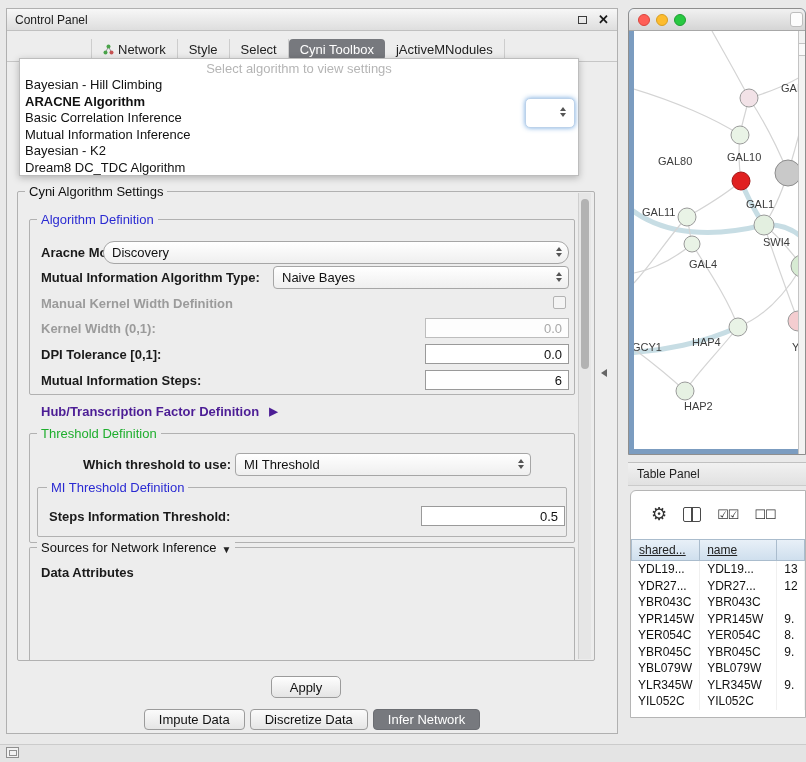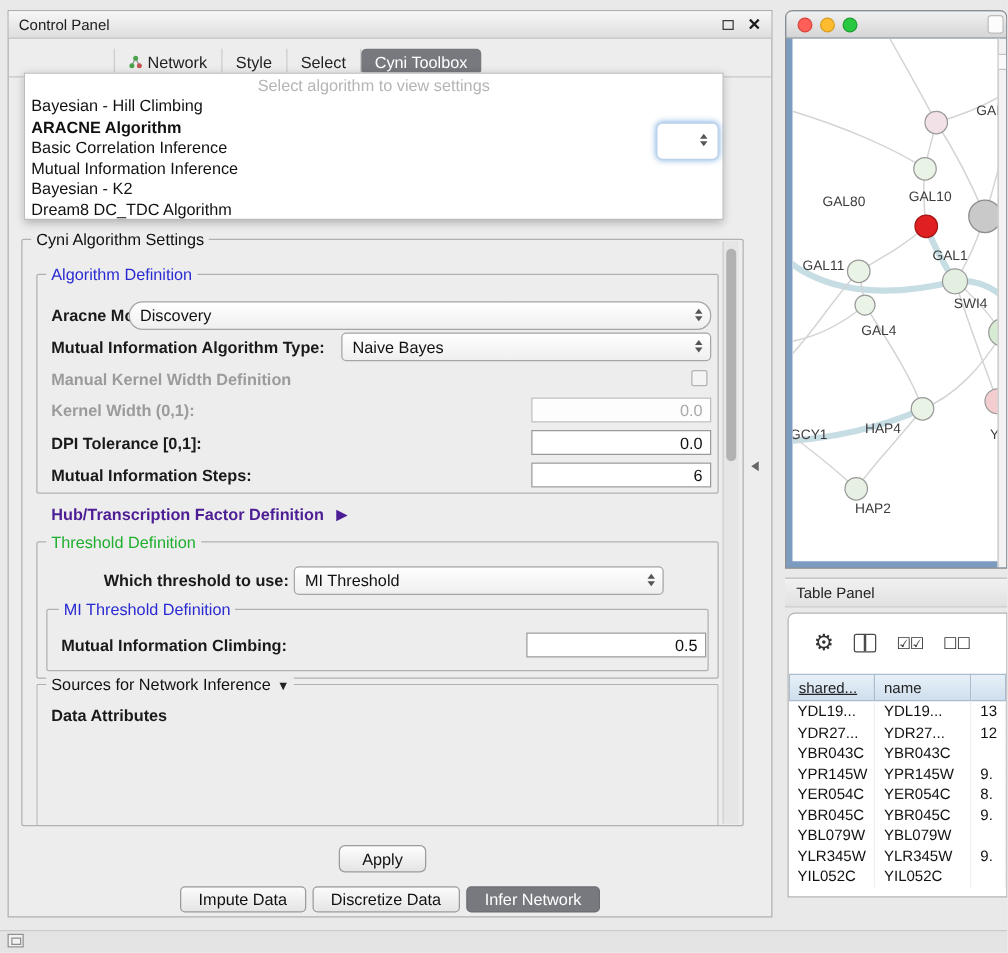--- a/index.html
+++ b/index.html
@@ -128,20 +128,23 @@
         </div>
         <div class="cp-tab">
           <span>Style</span>
         </div>
         <div class="cp-tab">
           <span>Select</span>
         </div>
         <div class="cp-tab selected">
           <span>Cyni Toolbox</span>
         </div>
+        <div class="cp-tab">
+          <span>jActiveMNodules</span>
+        </div>
       </div>
 
     <div class="grect" style="left:10px;top:182px;width:578px;height:470px;"></div>
     <span class="glabel" style="left:18px;top:175px;">Cyni Algorithm Settings</span>
     <div class="set-sb">
         <div class="thumb"></div>
       </div>
 
     <div class="grect" style="left:22px;top:210px;width:546px;height:176px;"></div>
     <span class="glabel blue" style="left:30px;top:203px;">Algorithm Definition</span>
@@ -195,21 +198,21 @@
       <span>MI Threshold</span>
       <span class="arrows">
           <i class="up"></i>
           <i class="down"></i>
         </span>
     </div>
 
     <div class="grect" style="left:30px;top:478px;width:530px;height:50px;"></div>
     <span class="glabel blue" style="left:40px;top:471px;">MI Threshold Definition</span>
 
-    <span class="fldlabel" style="left:42px;top:500px;">Mutual Information Climbing:</span>
+    <span class="fldlabel" style="left:42px;top:500px;">Steps Information Threshold:</span>
     <div class="tfield" style="left:414px;top:497px;width:144px;">
       <span>0.5</span>
     </div>
 
     <div class="grect noBottom" style="left:22px;top:538px;width:546px;height:114px;"></div>
     <span class="glabel sources-title" style="left:30px;top:531px;">
       <span>Sources for Network Inference</span>
       <span class="arrow">▼</span>
     </span>
     <span class="fldlabel" style="left:34px;top:556px;">Data Attributes</span>
@@ -314,21 +317,21 @@
   <div class="tp-card">
     <div class="tp-toolbar">
       <span class="gear">⚙</span>
       <span class="colicon"></span>
       <span class="checkpair">☑☑</span>
       <span class="checkpair">☐☐</span>
     </div>
     <div class="tp-table">
       <div class="tp-hrow">
           <div class="tp-hcell" style="width: 70px; text-decoration: underline;">shared...</div>
-          <div class="tp-hcell" style="width: 78px;">name</div>
+          <div class="tp-hcell" style="width: 78px; text-decoration: underline;">name</div>
           <div class="tp-hcell" style="width: 28px;"></div>
         </div>
       <div>
           <div class="tp-row">
             <div class="tp-cell" style="width: 70px;">YDL19...</div>
             <div class="tp-cell" style="width: 78px;">YDL19...</div>
             <div class="tp-cell" style="width: 28px;">13</div>
           </div>
           <div class="tp-row">
             <div class="tp-cell" style="width: 70px;">YDR27...</div>

